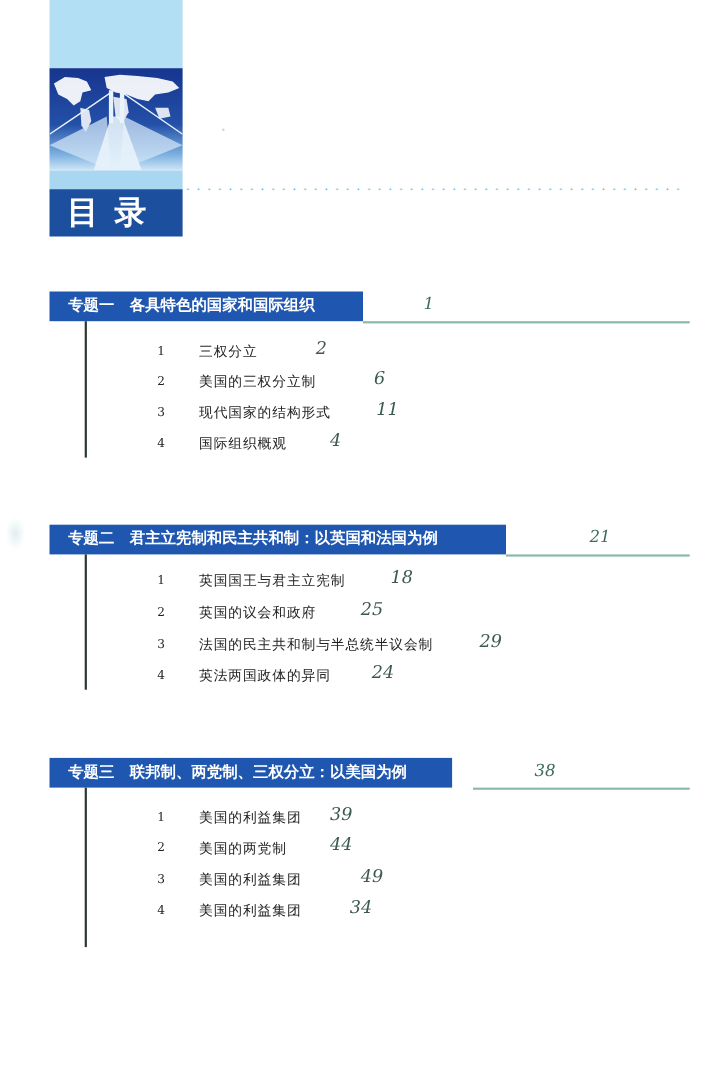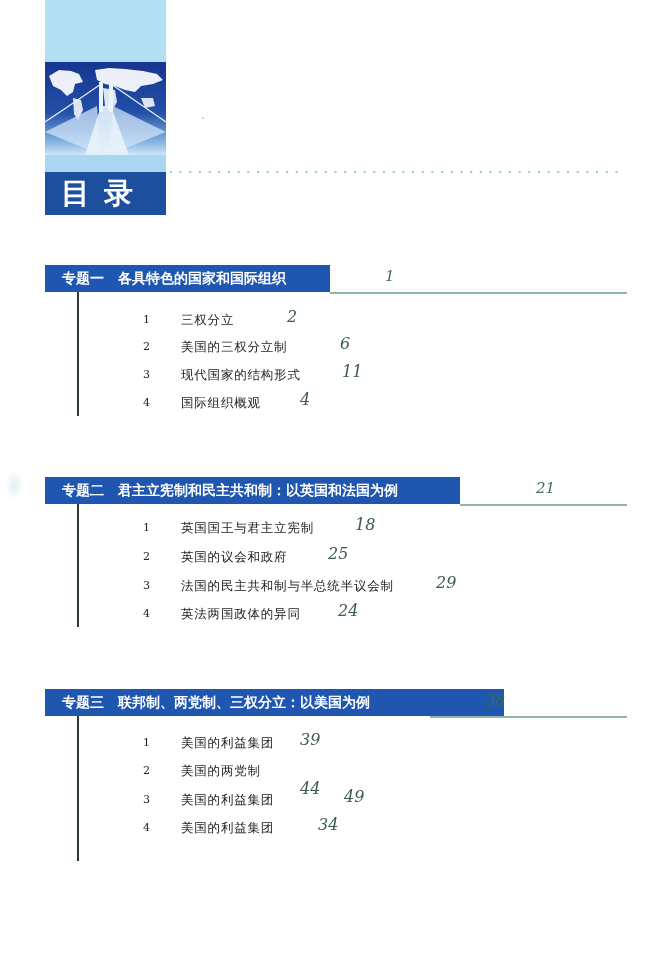--- a/index.html
+++ b/index.html
@@ -142,40 +142,40 @@
     <span class="pg" style="left:436px;">29</span>
   </div>
   <div class="item" style="top:127px;">
     <span class="num">4</span>
     <span class="txt">英法两国政体的异同</span>
     <span class="pg" style="left:338px;">24</span>
   </div>
 </div>
 
 <div class="section" style="top:689px;">
-  <div class="sec-bar" style="width:459px;">
+  <div class="sec-bar" style="width:366px;">
     <span class="lbl">专题三</span><span>联邦制、两党制、三权分立：以美国为例</span>
   </div>
   <div class="sec-page" style="left:486px;">38</div>
   <div class="sec-rule" style="left:430px; width:197px;"></div>
   <div class="vline" style="top:27px; height:145px;"></div>
 
   <div class="item" style="top:44px;">
     <span class="num">1</span>
     <span class="txt">美国的利益集团</span>
     <span class="pg" style="left:300px;">39</span>
   </div>
   <div class="item" style="top:72px;">
     <span class="num">2</span>
     <span class="txt">美国的两党制</span>
-    <span class="pg" style="left:300px;margin-top:21px;">44</span>
+    <span class="pg" style="left:300px;">44</span>
   </div>
   <div class="item" style="top:101px;">
     <span class="num">3</span>
     <span class="txt">美国的利益集团</span>
-    <span class="pg" style="left:328px;margin-left:16px;">49</span>
+    <span class="pg" style="left:328px;">49</span>
   </div>
   <div class="item" style="top:129px;">
     <span class="num">4</span>
     <span class="txt">美国的利益集团</span>
     <span class="pg" style="left:318px;">34</span>
   </div>
 </div>
 
 </body></html>

